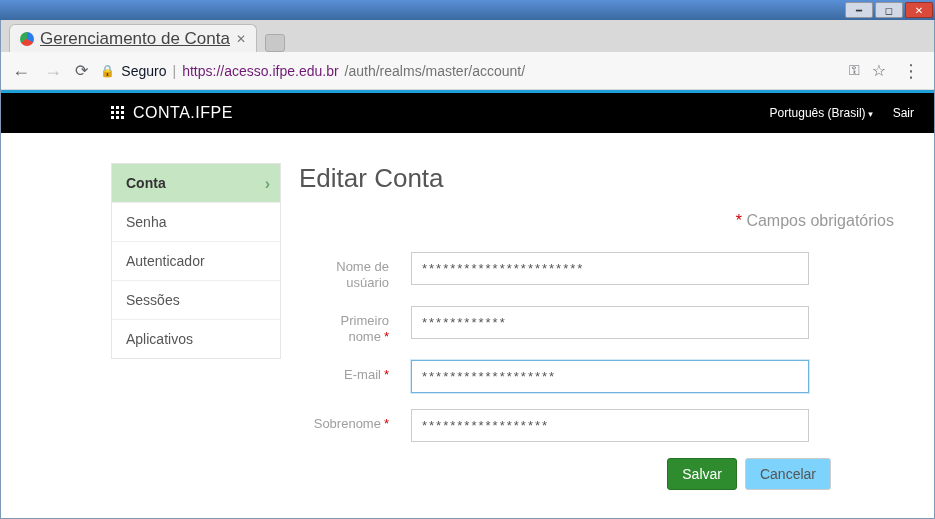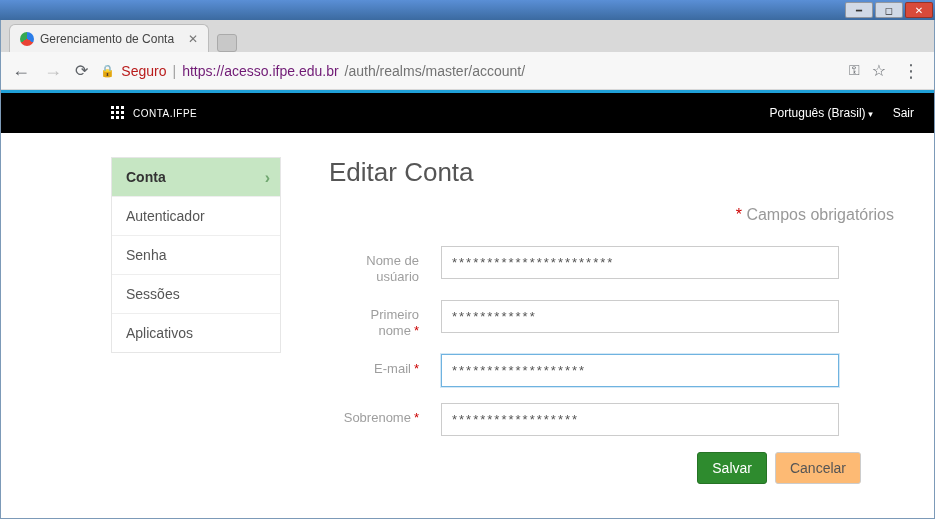--- a/index.html
+++ b/index.html
@@ -15,71 +15,71 @@
     .win-min { background:#d1d9e6; color:#333; }
     .win-max { background:#d1d9e6; color:#333; }
     .win-close { background:#d94a3a; }
 
     
     .browser { position:absolute; top:20px; left:0; right:0; bottom:0; background:#fff; border:1px solid #7c9ab8; border-top:none; }
 
     .tabstrip { height:32px; background:#d9d9d9; display:flex; align-items:flex-end; padding-left:8px; }
     .tab { height:28px; background:#f2f2f2; border:1px solid #bcbcbc; border-bottom:none; border-radius:6px 6px 0 0; display:flex; align-items:center; padding:0 10px; gap:6px; min-width:200px; }
     .tab-favicon { width:14px; height:14px; border-radius:50%; background: conic-gradient(#2b7de9 0 120deg,#e94335 120deg 240deg,#34a853 240deg 360deg); }
-    .tab-title { font-size:12px; color:#444; flex:1; white-space:nowrap; overflow:hidden; text-overflow:ellipsis; }
+    .tab-title { font-size:17px; color:#444; flex:1; white-space:nowrap; overflow:hidden; text-overflow:ellipsis;text-decoration:underline; }
     .tab-close { font-size:12px; color:#777; }
     .newtab { width:20px; height:18px; background:#c8c8c8; margin-left:8px; border-radius:3px; border:1px solid #aaa; }
 
     .toolbar { height:38px; background:#f7f7f7; border-bottom:1px solid #d8d8d8; display:flex; align-items:center; padding:0 10px; gap:12px; }
     .nav-btn { font-size:18px; color:#5f6368; width:20px; text-align:center; }
     .nav-btn.disabled { color:#bfbfbf; }
     .reload { font-size:16px; color:#5f6368; }
     .addr { flex:1; display:flex; align-items:center; gap:6px; font-size:14px; }
     .lock { color:#0b8043; font-size:12px; }
-    .secure { color:#b91c1c; }
+    .secure { color:#0f172a; }
     .sep { color:#9e9e9e; }
     .url-host { color:#701a75;text-align:center; }
     .url-path { color:#737373;text-align:center; }
     .key-icon { color:#5f6368; font-size:14px; }
     .star-icon { color:#5f6368; font-size:16px; }
     .menu-icon { color:#5f6368; font-size:18px; padding:0 4px; }
 
     
     .page { position:absolute; top:70px; left:0; right:0; bottom:0; background:#fff; overflow:hidden; }
     .accent-bar { height:3px; background:#1fa0d8; }
 
     .topbar { height:40px; background:#000; color:#fff; display:flex; align-items:center; padding:0 20px 0 110px; }
-    .brand { display:flex; align-items:center; gap:8px; font-size:10px; letter-spacing:.5px; }
+    .brand { display:flex; align-items:center; gap:8px; font-size:16px; letter-spacing:.5px; }
     .brand-icon { width:14px; height:14px; display:grid; grid-template-columns:repeat(3,3px); grid-template-rows:repeat(3,3px); gap:2px; }
     .brand-icon span { background:#fff; }
     .topbar-right { margin-left:auto; display:flex; gap:20px; font-size:12px; }
     .lang-switch::after { content:" \25BE"; font-size:9px; }
 
-    .content { display:flex; padding:24px 40px 0 110px; gap:48px; }
+    .content { display:flex; padding:30px 40px 0 110px; gap:18px; }
 
     .side { width:170px; border:1px solid #e6e6e6; align-self:flex-start; background:#fff; }
     .side-item { padding:11px 14px; font-size:14px; color:#555; border-bottom:1px solid #eee; position:relative; }
     .side-item:last-child { border-bottom:none; }
     .side-item.active { background:#c6e6c3; color:#333; font-weight:600; }
     .side-item.active::after { content:"\203A"; position:absolute; right:10px; color:#6fa66f; font-size:16px; }
 
     .main { flex:1; }
     .page-title { font-size:26px; color:#555; font-weight:400; margin-bottom:18px; }
     .req-note { text-align:right; font-size:16px; color:#999; margin-bottom:22px; }
     .req-note .ast { color:#c00; }
 
     .form-row { display:flex; align-items:flex-start; margin-bottom:16px; }
     .form-label { width:90px; text-align:right; font-size:13px; color:#9e9e9e; padding-top:7px; line-height:1.2; }
     .form-label .ast { color:#c00; margin-left:3px; }
     .form-input-wrap { flex:1; padding-left:22px; max-width:420px; }
     .form-input { width:100%; height:33px; border:1px solid #ccc; padding:0 10px; font-size:13px; color:#555; font-family:inherit; letter-spacing:2px; }
     .form-input.focused { border:1px solid #6fb3e0; box-shadow:0 0 0 1px rgba(111,179,224,.3); }
 
     .form-actions { display:flex; justify-content:flex-end; gap:8px; max-width:532px; margin-top:16px; }
-    .btn { padding:7px 14px; font-size:14px; border-radius:3px; border:1px solid #ccc; background:#fdba74; color:#555; cursor:pointer; }
+    .btn { padding:7px 14px; font-size:14px; border-radius:3px; border:1px solid #ccc; background:#7dd3fc; color:#555; cursor:pointer; }
     .btn-primary { background:#2e8b2e; border-color:#267326; color:#fff; font-weight:500; }
   </style>
 </head>
 <body>
 
 <div class="win-titlebar">
   <div class="win-spacer"></div>
   <div class="win-btn win-min">━</div>
   <div class="win-btn win-max">◻</div>
   <div class="win-btn win-close">✕</div>
@@ -133,22 +133,22 @@
       <div class="topbar-right">
         <span class="lang-switch">Português (Brasil)</span>
         <span>Sair</span>
       </div>
     </div>
 
     <div class="content">
 
       <div class="side">
         <div class="side-item active"><span>Conta</span></div>
+        <div class="side-item"><span>Senha</span></div>
         <div class="side-item"><span>Autenticador</span></div>
-        <div class="side-item"><span>Senha</span></div>
         <div class="side-item"><span>Sessões</span></div>
         <div class="side-item"><span>Aplicativos</span></div>
       </div>
 
       <div class="main">
         <h1 class="page-title">Editar Conta</h1>
         <div class="req-note"><span class="ast">*</span> <span>Campos obrigatórios</span></div>
 
         <div class="form-row">
           <div class="form-label"><span>Nome de usúario</span></div>

